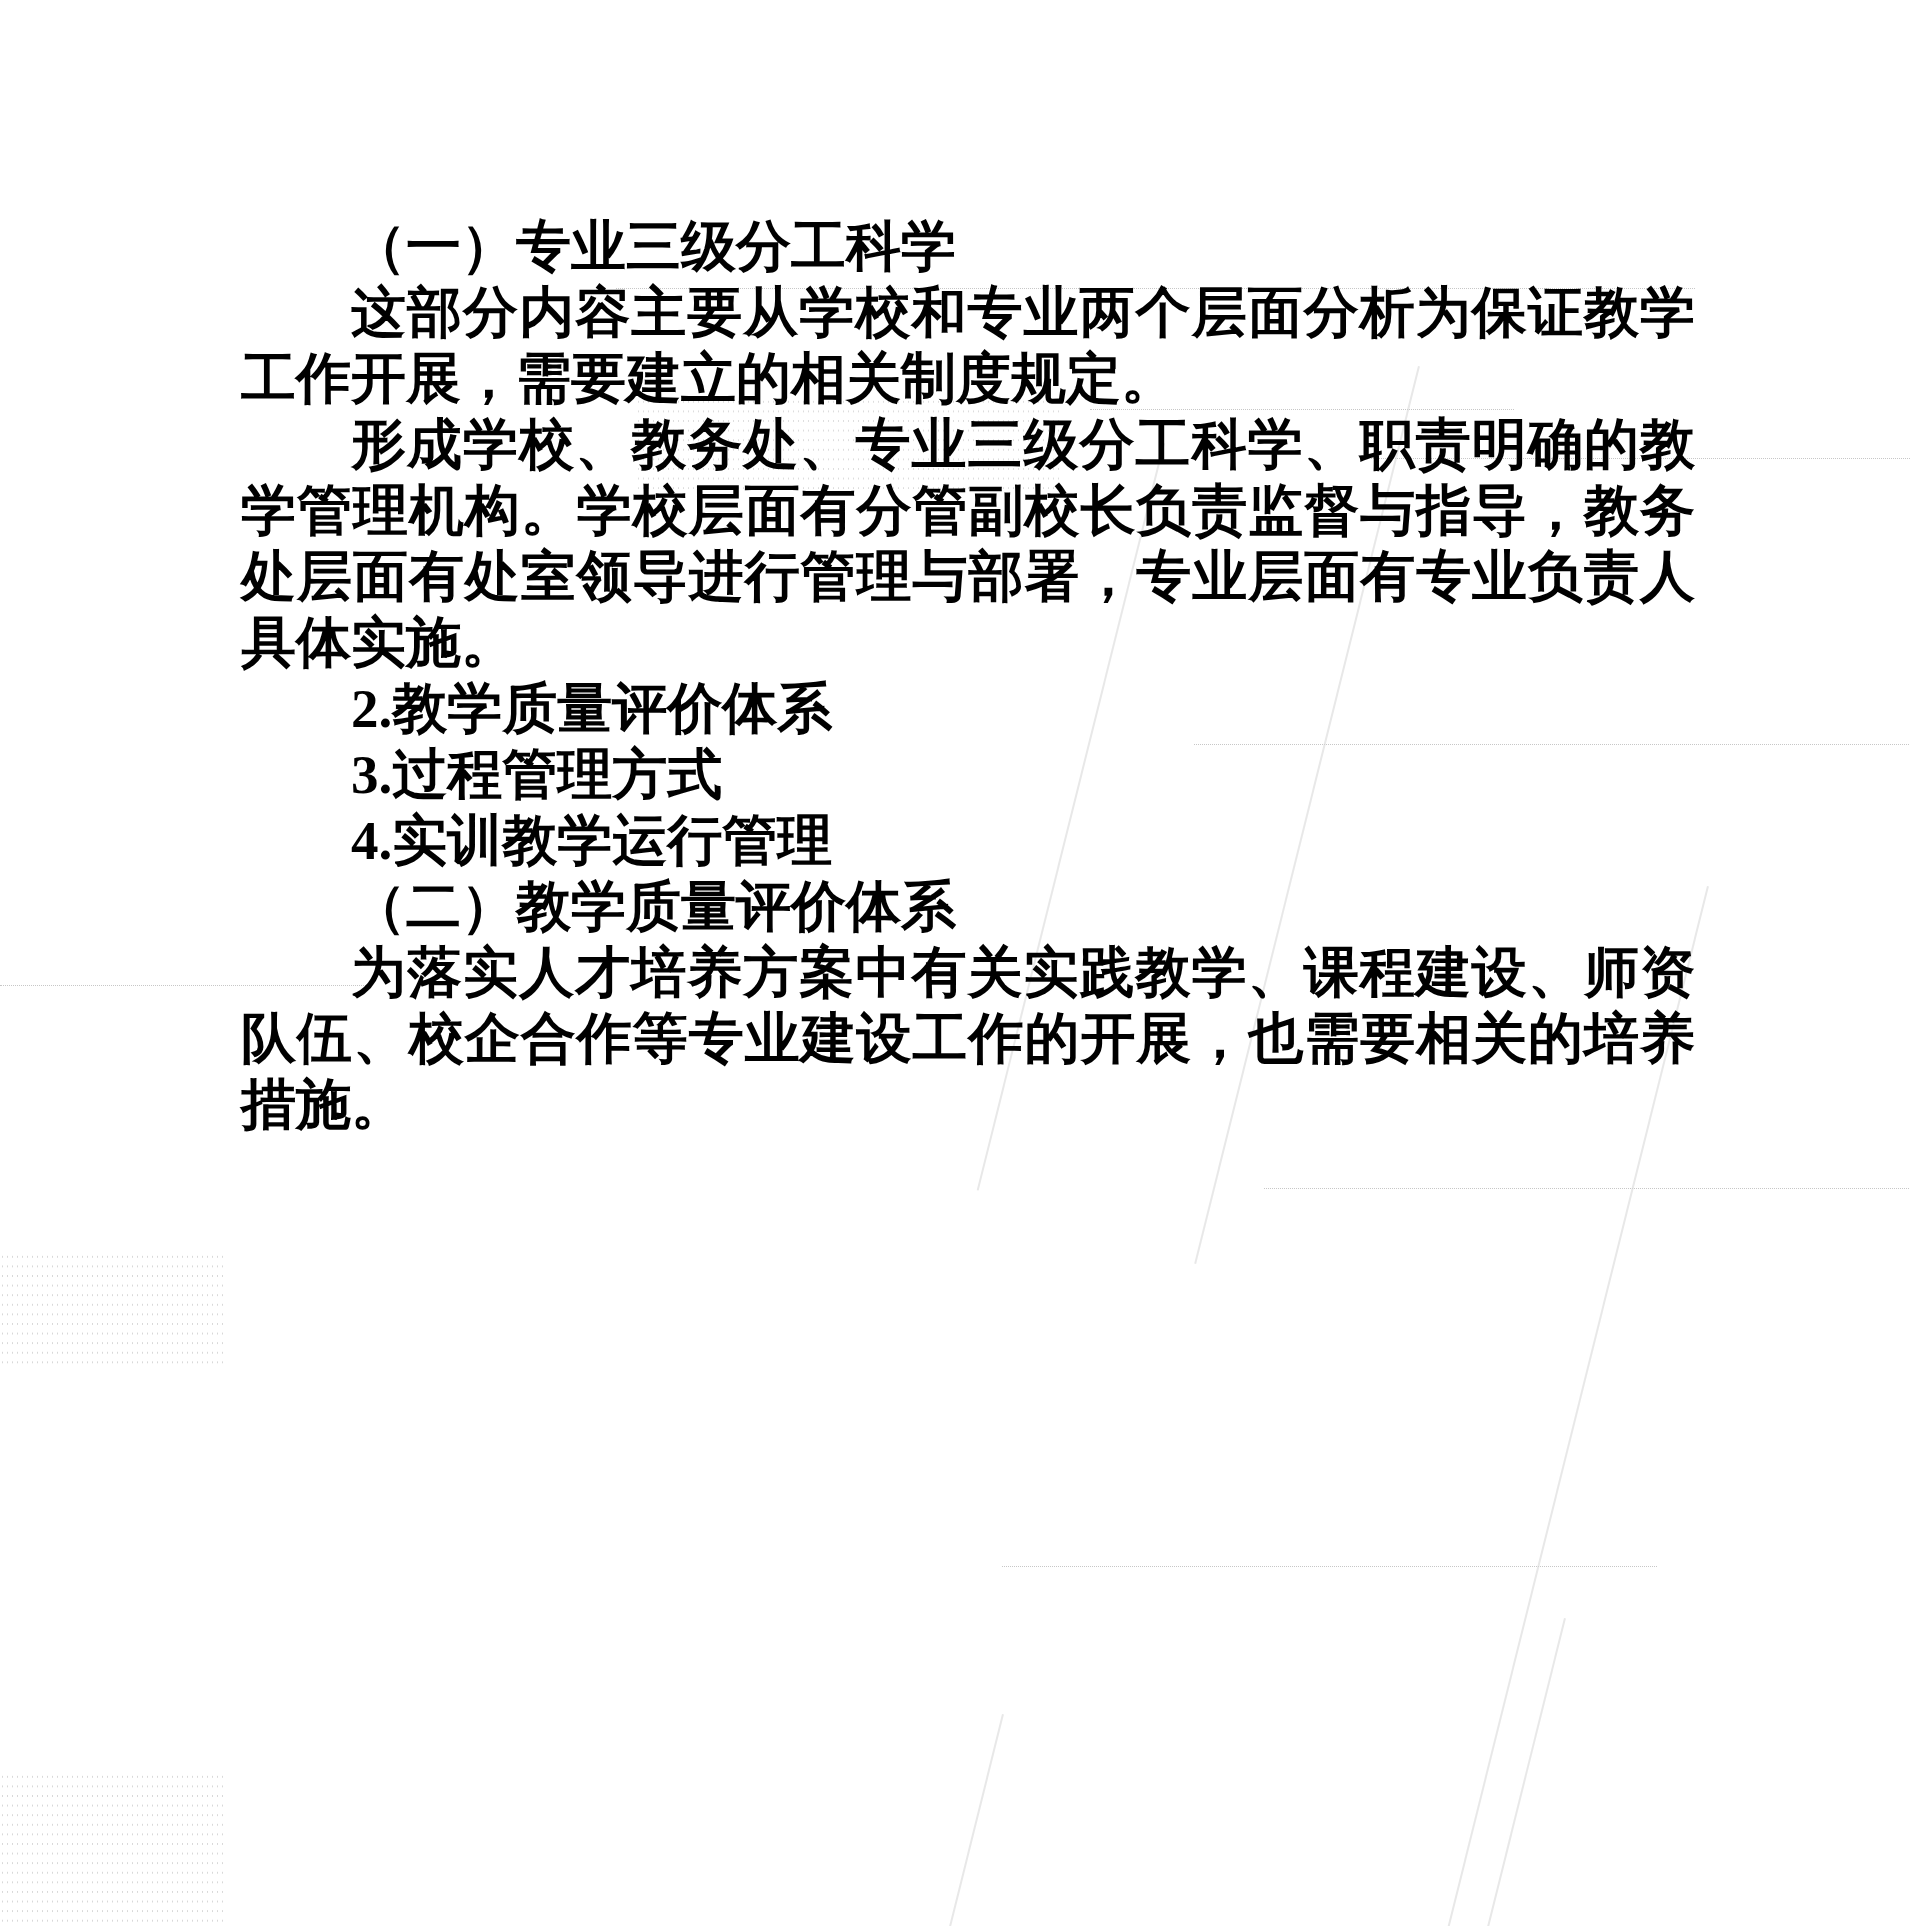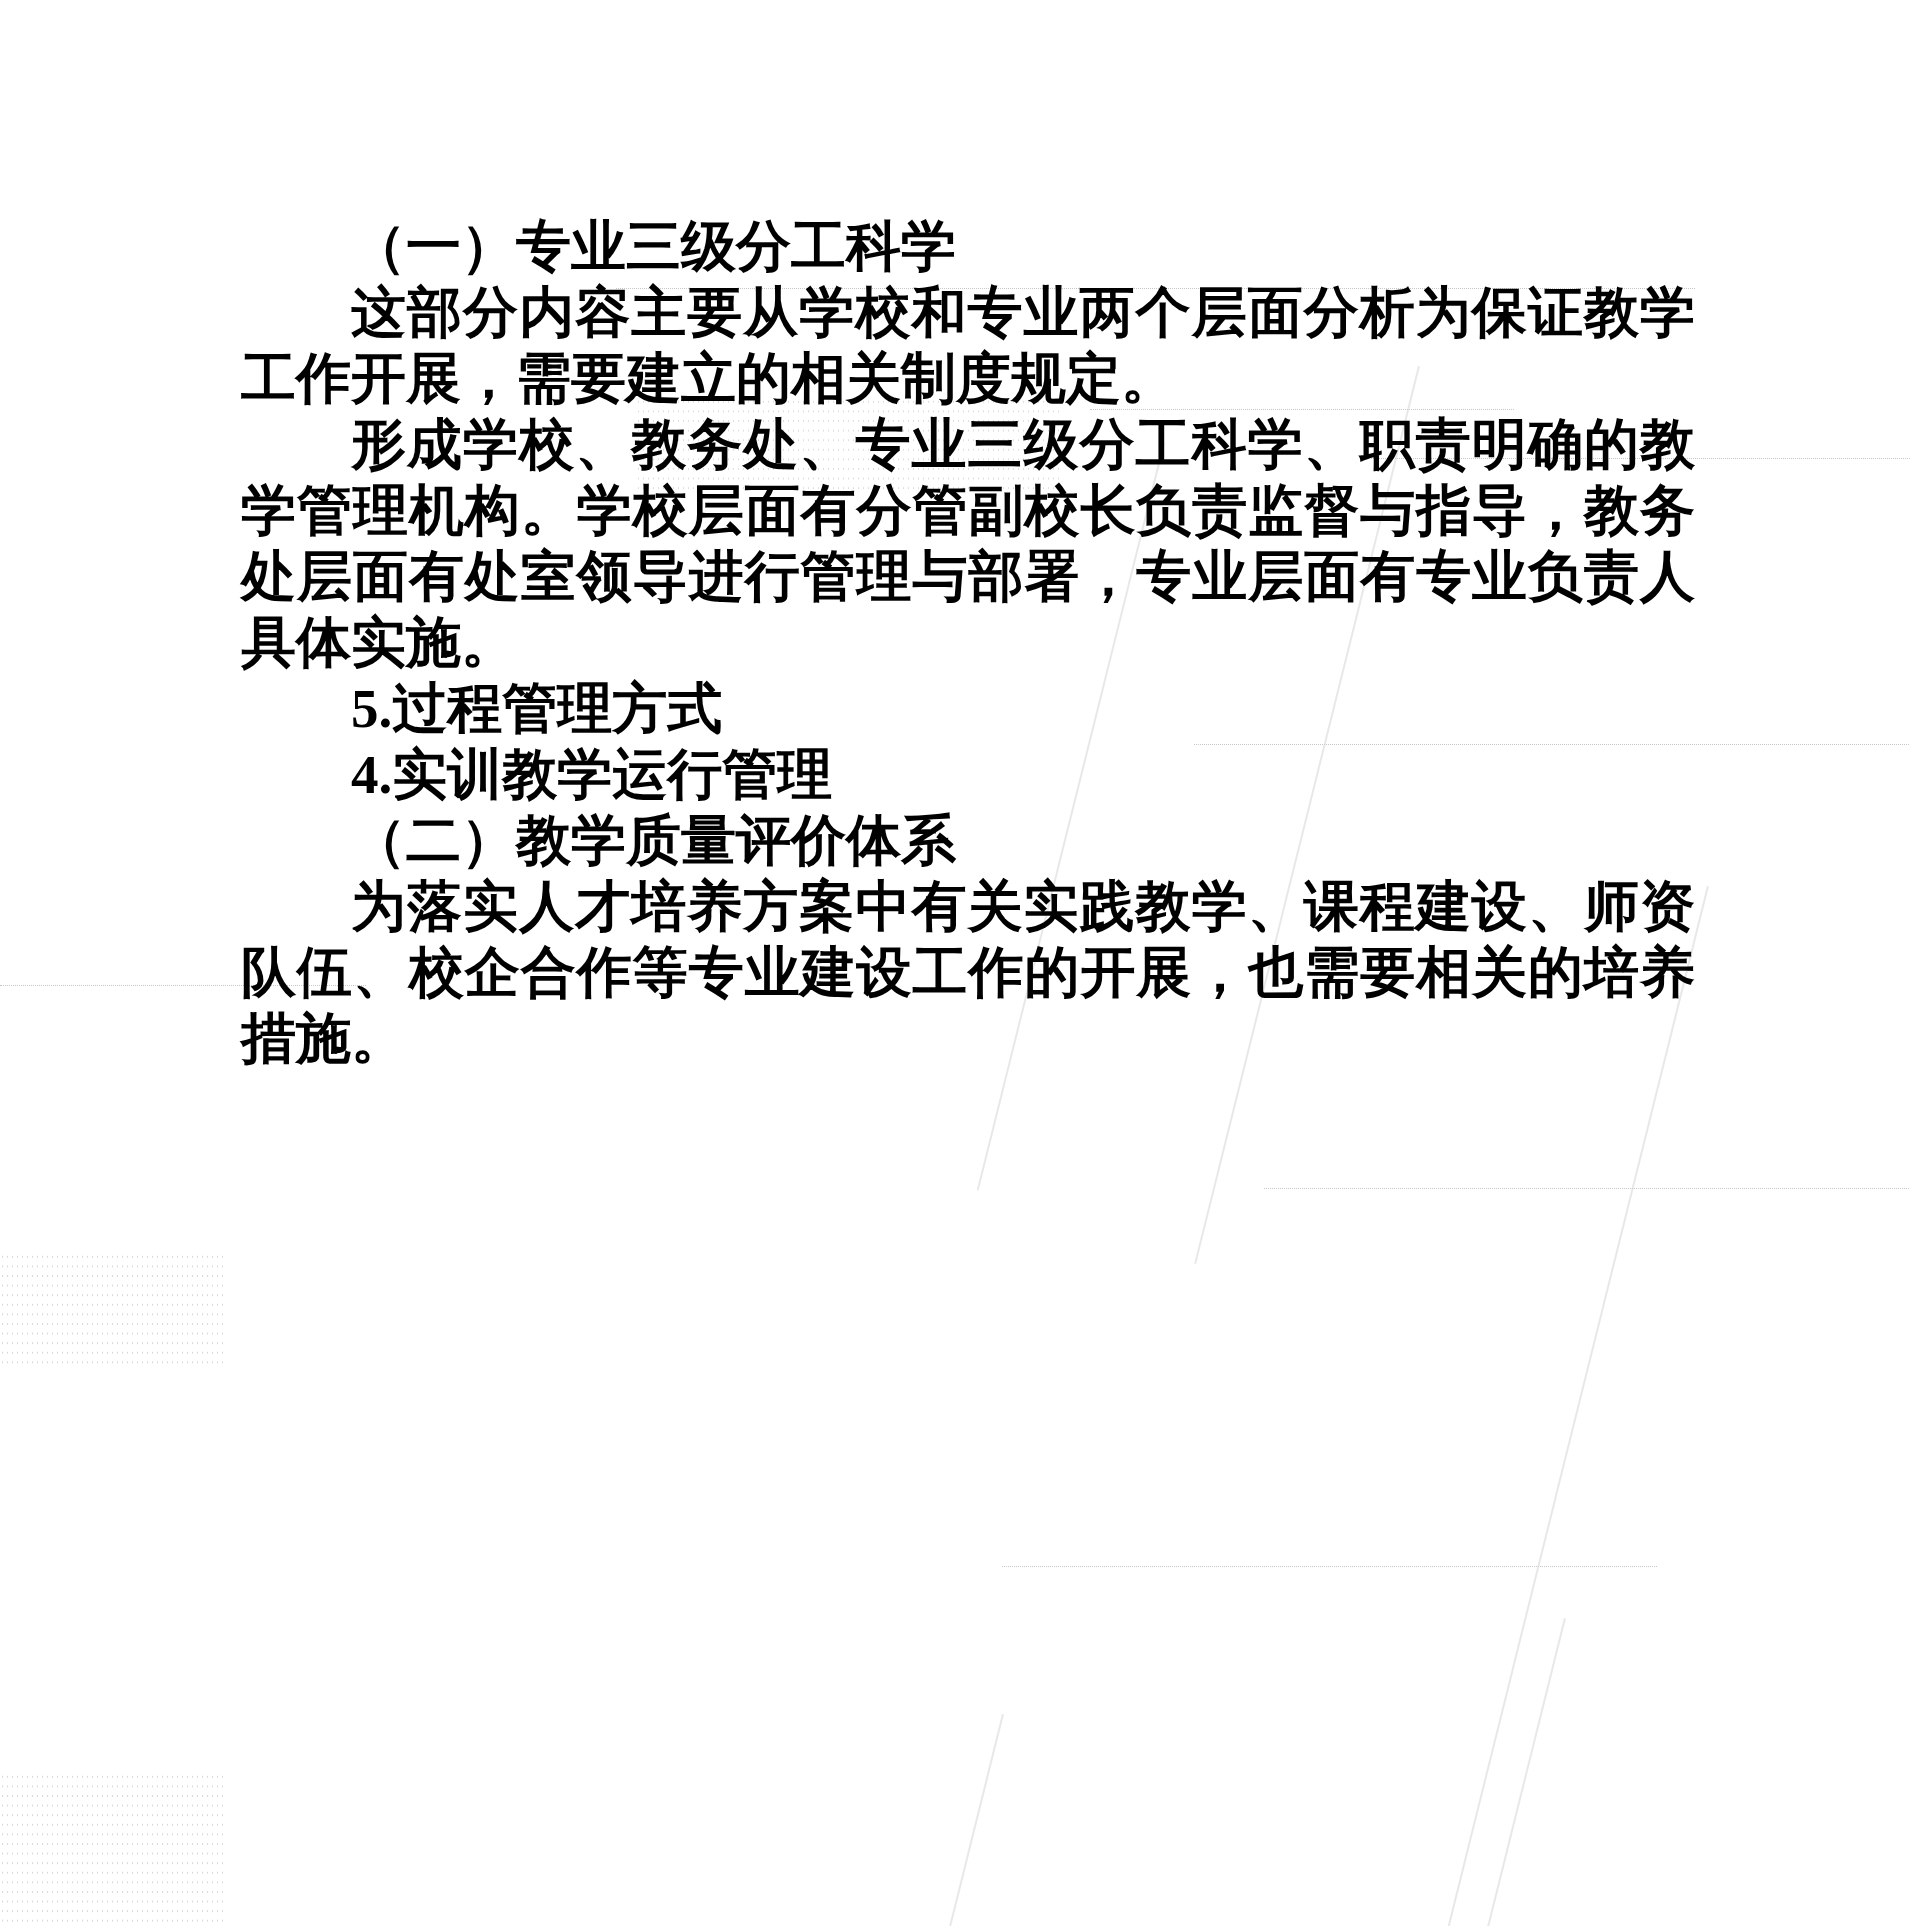--- a/index.html
+++ b/index.html
@@ -79,21 +79,22 @@
   <div class="diag" style="left:1418px; top:366px;  height:925px; transform:rotate(14deg);"></div>
   <div class="diag" style="left:1163px; top:443px; height:770px; transform:rotate(14deg);"></div>
   <div class="diag" style="left:1707px; top:886px; height:1079px; transform:rotate(14deg);"></div>
   <div class="diag" style="left:1002px; top:1714px; height:886px; transform:rotate(14deg);"></div>
   <div class="diag" style="left:1564px; top:1618px; height:1040px; transform:rotate(14deg);"></div>
 
   <div class="content">
     <p class="heading">（一）专业三级分工科学</p>
     <p class="body">这部分内容主要从学校和专业两个层面分析为保证教学工作开展，需要建立的相关制度规定。</p>
     <p class="body">形成学校、教务处、专业三级分工科学、职责明确的教学管理机构。学校层面有分管副校长负责监督与指导，教务处层面有处室领导进行管理与部署，专业层面有专业负责人具体实施。</p>
-    <p class="heading">5.过程管理方式</p>
+    <p class="heading">2.教学质量评价体系</p>
+    <p class="heading">3.过程管理方式</p>
     <p class="heading">4.实训教学运行管理</p>
     <p class="heading">（二）教学质量评价体系</p>
     <p class="body">为落实人才培养方案中有关实践教学、课程建设、师资队伍、校企合作等专业建设工作的开展，也需要相关的培养措施。</p>
 
   </div>
 
 </div>
 
 
 </body></html>

